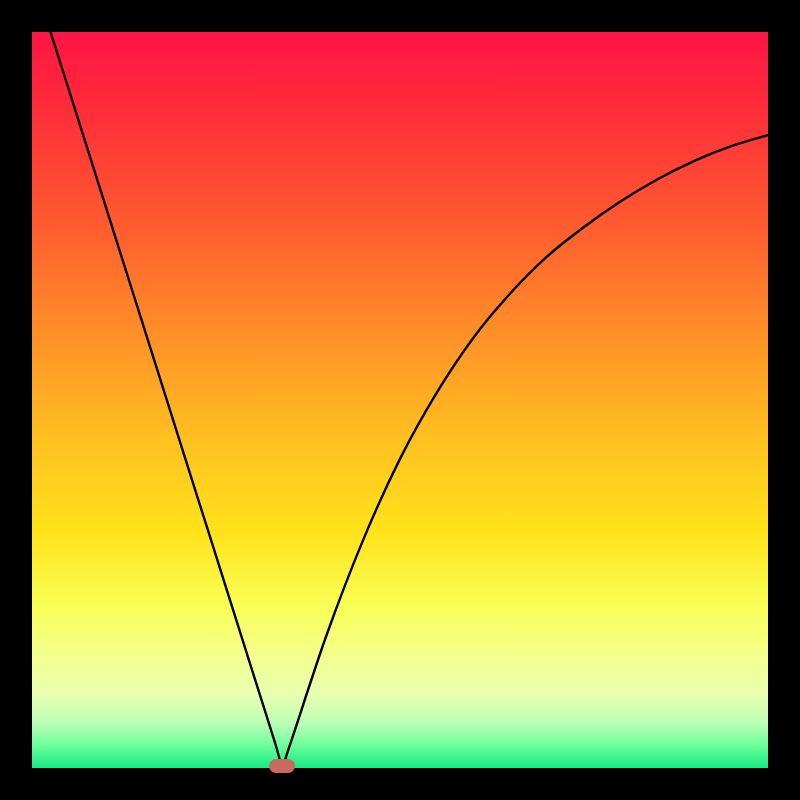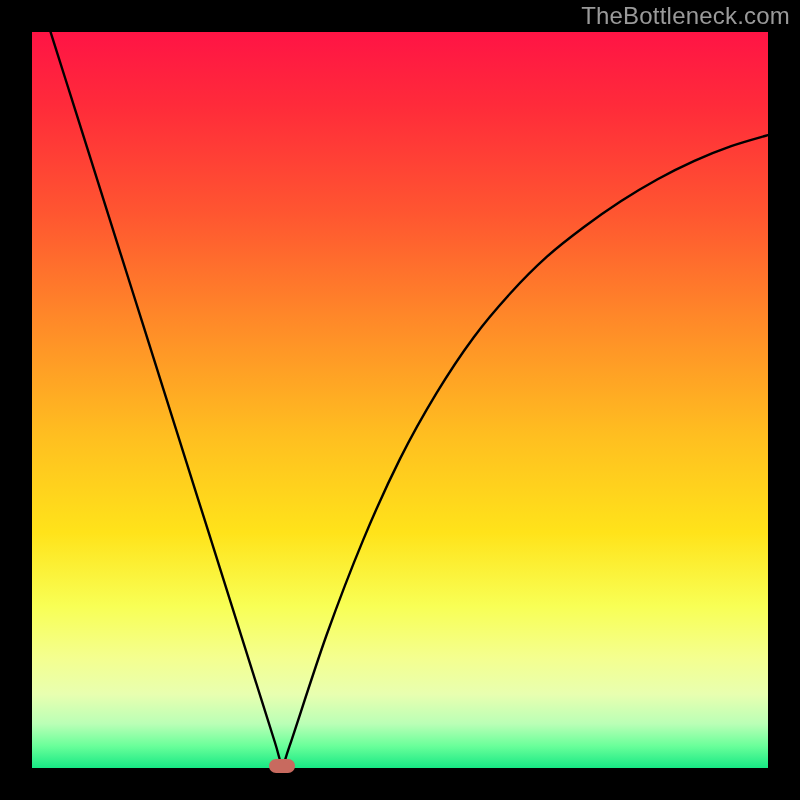--- a/index.html
+++ b/index.html
@@ -62,21 +62,20 @@
     height: 14px;
     border-radius: 7px;
     background: #c86a5f;
     z-index: 2;
   }
 </style>
 </head>
 <body>
 
 <div class="frame">
-  <div class="watermark">TheBottleneck.com</div>
 
   <div class="plot-area">
     <svg viewBox="0 0 736 736" preserveAspectRatio="none">
       <path id="curve-path" fill="none" stroke="#000000" stroke-width="2.4" stroke-linecap="round" stroke-linejoin="round" d="M 0.00 -58.88 C 3.53 -47.69, 15.01 -11.33, 22.08 11.04 C 29.15 33.41, 37.09 58.59, 44.16 80.96 C 51.23 103.33, 59.17 128.51, 66.24 150.88 C 73.31 173.25, 81.25 198.43, 88.32 220.80 C 95.39 243.17, 103.33 268.35, 110.40 290.72 C 117.47 313.09, 125.41 338.27, 132.48 360.64 C 139.55 383.01, 147.49 408.19, 154.56 430.56 C 161.63 452.93, 169.57 478.11, 176.64 500.48 C 183.71 522.85, 191.65 548.03, 198.72 570.40 C 205.79 592.77, 213.73 617.95, 220.80 640.32 C 227.87 662.69, 238.17 695.52, 242.88 710.24 C 247.59 724.96, 247.88 731.73, 250.24 732.32 C 252.60 732.91, 250.53 734.53, 257.60 713.92 C 264.67 693.31, 282.62 636.49, 294.40 603.52 C 306.18 570.55, 319.42 536.10, 331.20 507.84 C 342.98 479.58, 356.22 450.43, 368.00 426.88 C 379.78 403.33, 393.02 380.07, 404.80 360.64 C 416.58 341.21, 429.82 321.34, 441.60 305.44 C 453.38 289.54, 466.62 274.23, 478.40 261.28 C 490.18 248.33, 503.42 235.08, 515.20 224.48 C 526.98 213.88, 540.22 203.87, 552.00 195.04 C 563.78 186.21, 577.02 176.93, 588.80 169.28 C 600.58 161.63, 613.82 153.68, 625.60 147.20 C 637.38 140.72, 650.62 134.10, 662.40 128.80 C 674.18 123.50, 687.42 118.20, 699.20 114.08 C 710.98 109.96, 730.11 104.81, 736.00 103.04"></path>
     </svg>
     <div id="marker" class="marker" style="left: 237.24px; top: 727px; background: rgb(200, 106, 95);"></div>
   </div>
 </div>
 
 </body></html>

